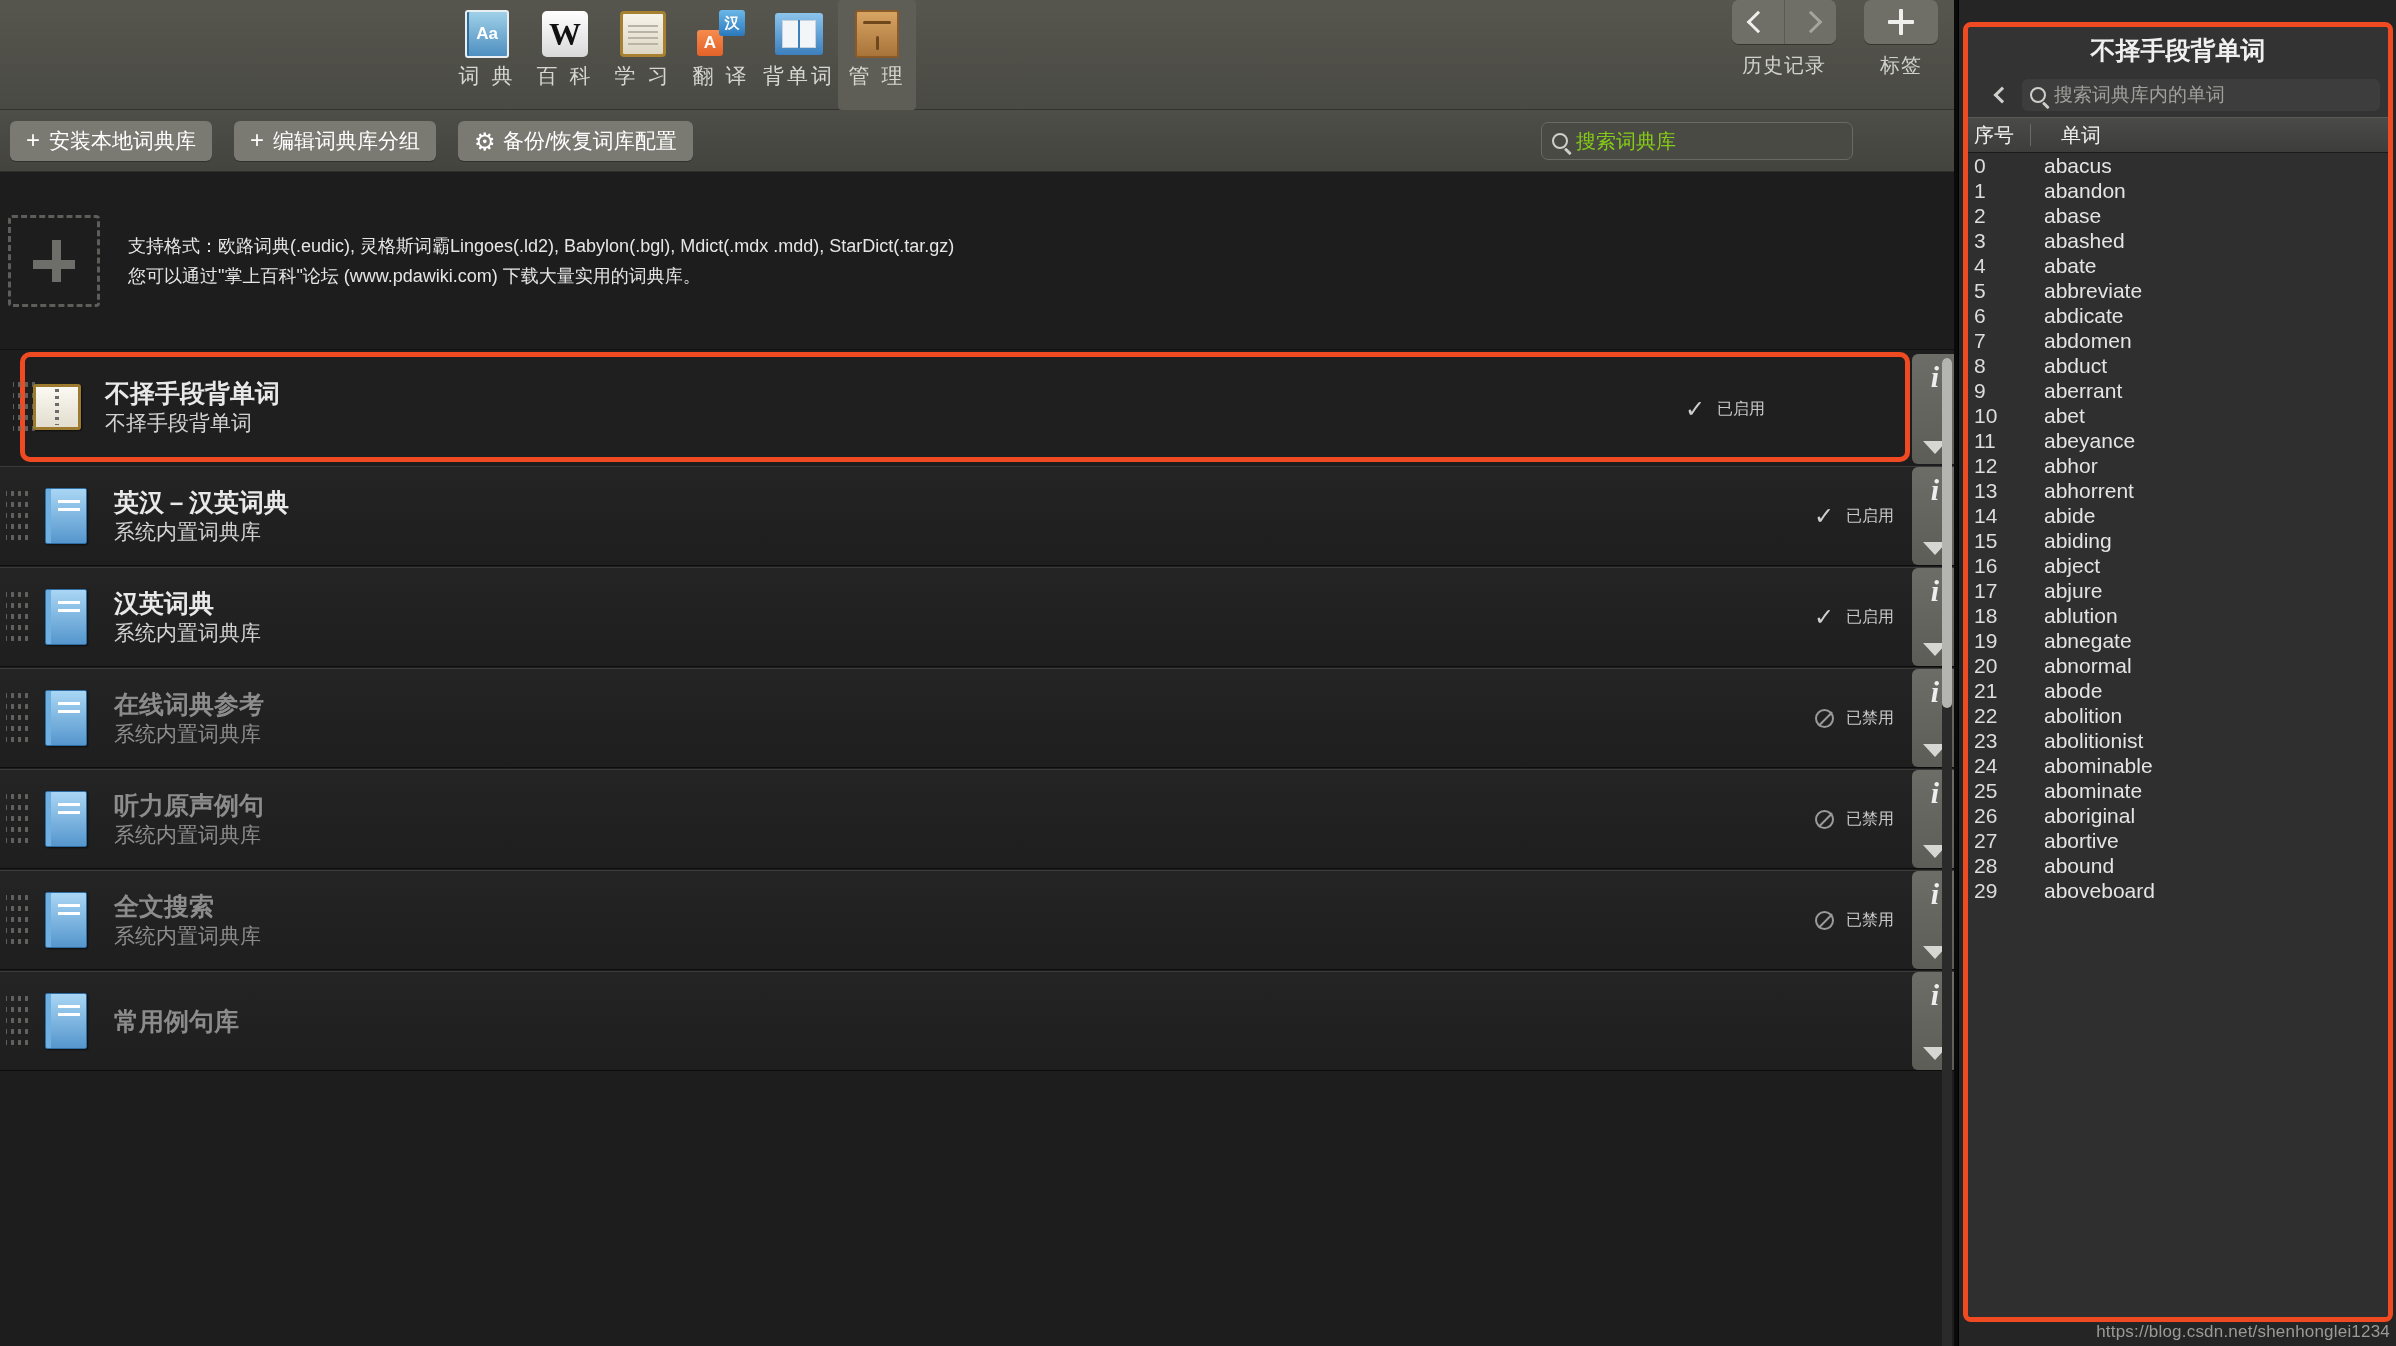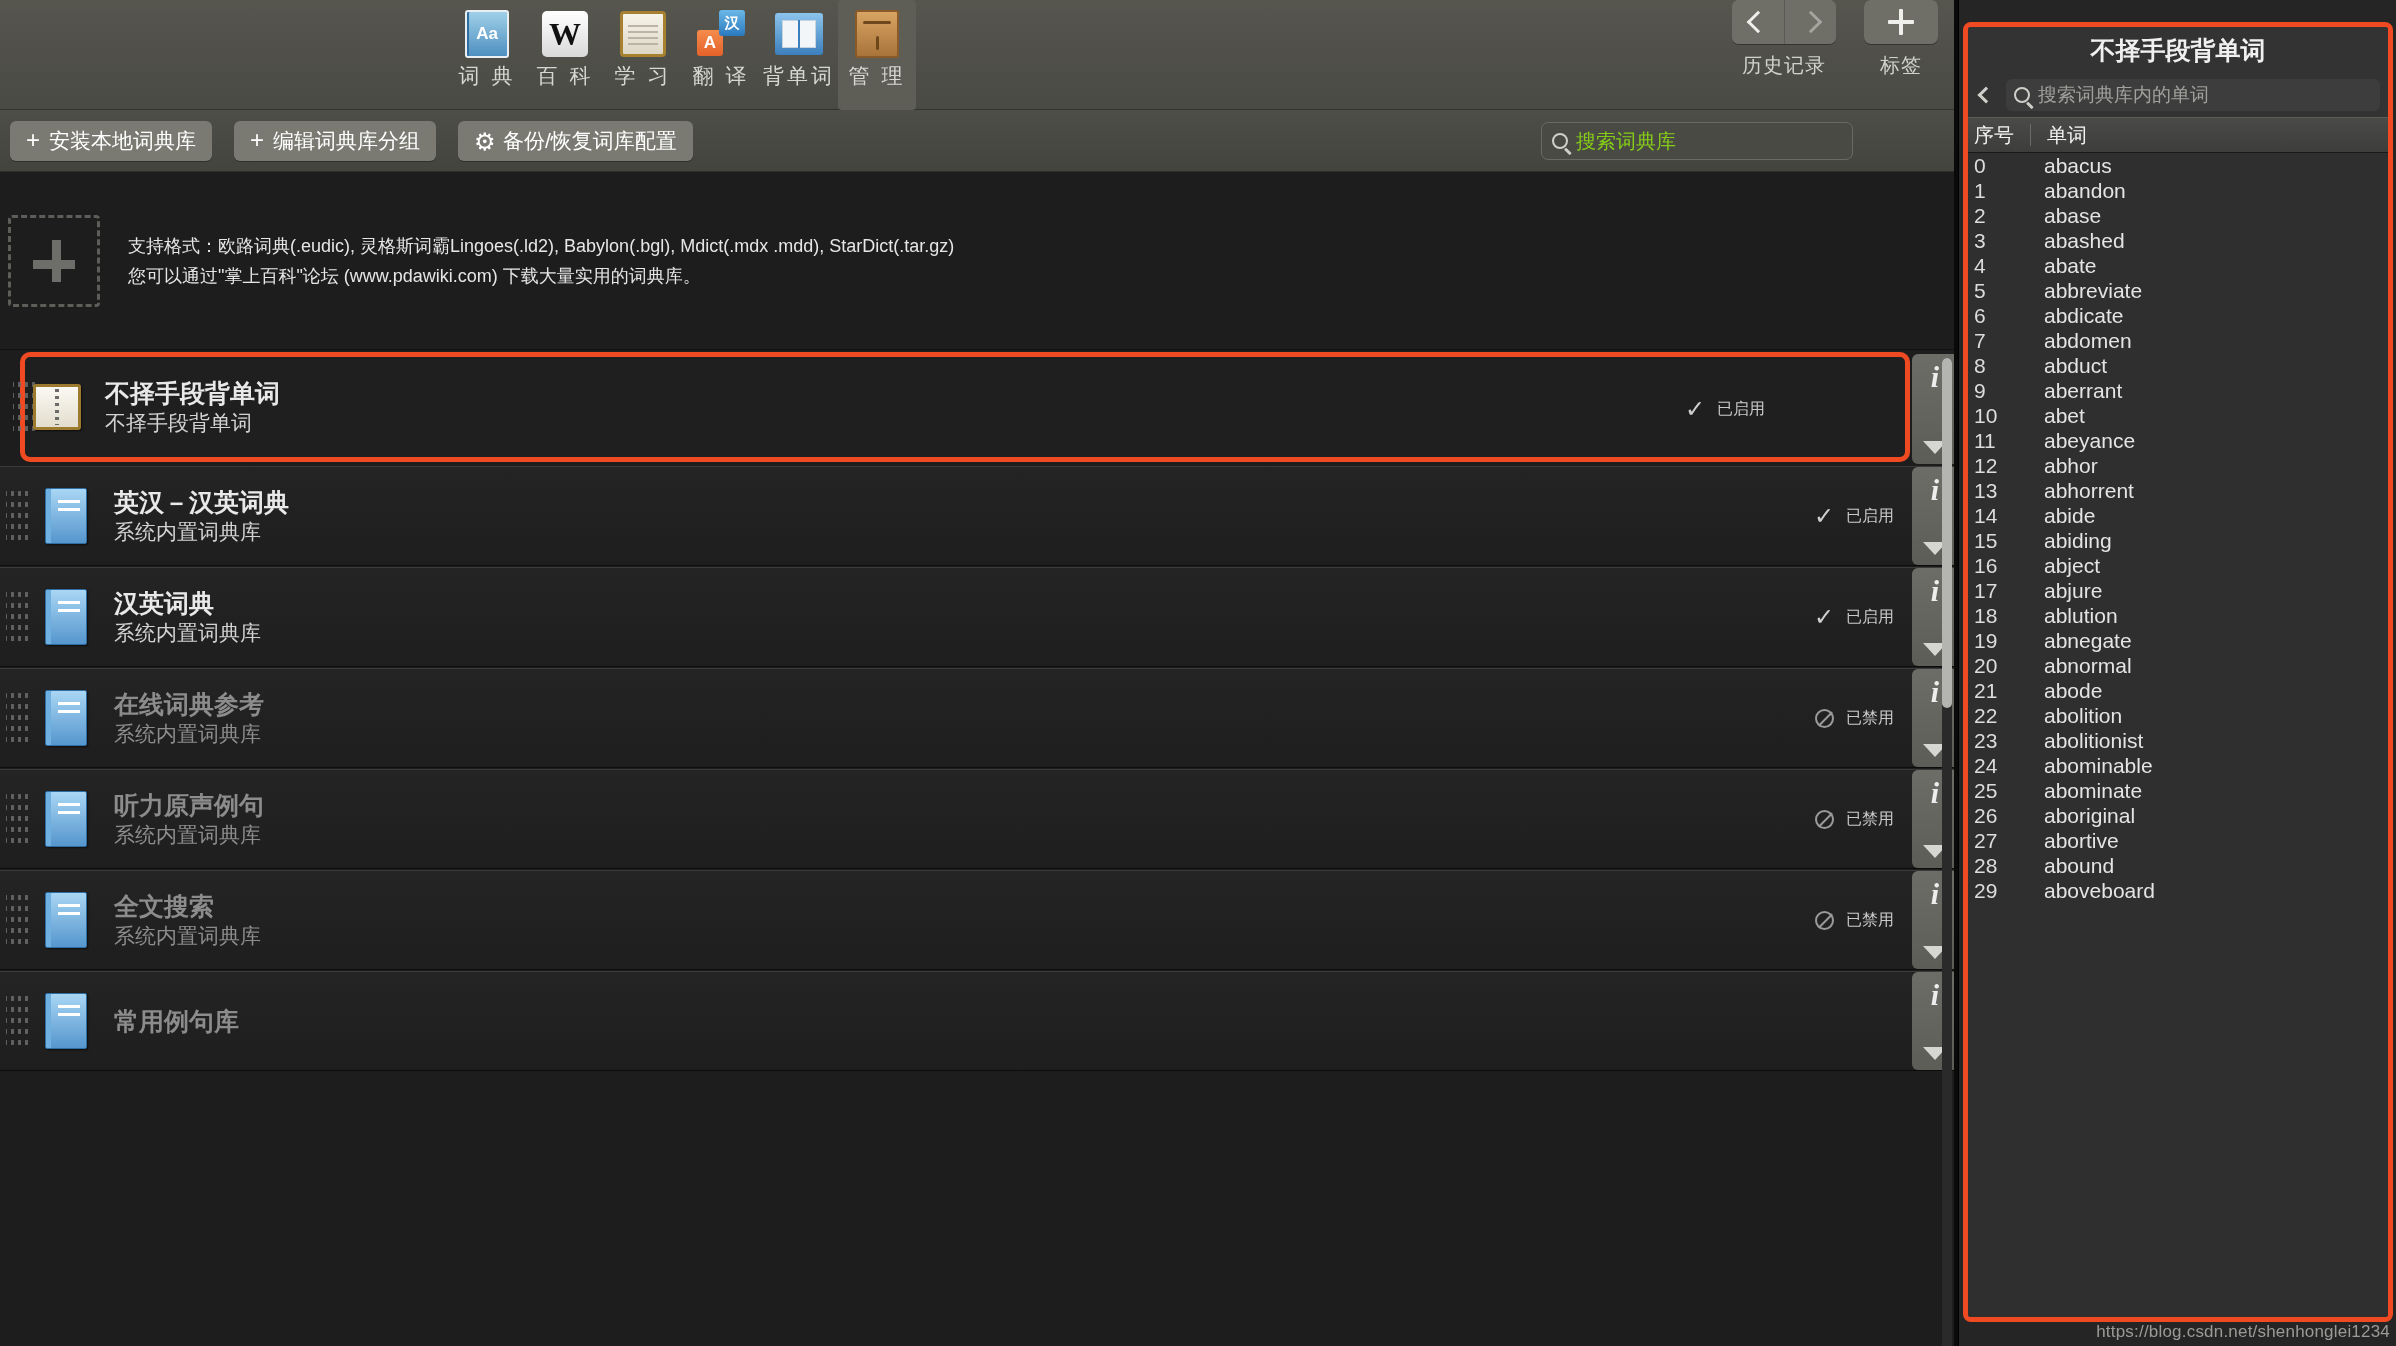--- a/index.html
+++ b/index.html
@@ -373,21 +373,21 @@
   #panel-title {
     height: 46px;
     display:flex;align-items:center;justify-content:center;
     font-size: 25px; font-weight: bold; color:#f0f0f0;
     background: #333;
   }
   #panel-search-row {
     height: 44px;
     display:flex;align-items:center;
     gap: 10px;
-    padding: 0 8px 0 6px;
+    padding: 0 8px 0 22px;
     background: #333;
   }
   .back-chev {
     width:12px;height:12px;border-left:3px solid #cfcfcb;border-bottom:3px solid #cfcfcb;
     transform: rotate(45deg);
     margin-left:6px;margin-right:4px;flex:none;
   }
   #panel-search {
     flex:1;height:32px;border-radius:6px;background:#3d3d3d;
     display:flex;align-items:center;gap:8px;padding:0 8px;
@@ -396,21 +396,21 @@
 
   #table-head {
     height: 36px;
     background: linear-gradient(180deg,#4a4a48 0%,#3d3d3b 100%);
     border-top:1px solid #5a5a57;
     border-bottom:1px solid #1a1a1a;
     display:flex;align-items:center;
     font-size:20px;color:#f2f2f2;
   }
   .th-num { width: 62px; padding-left: 6px; }
-  .th-word { flex:1; padding-left: 16px; border-left:1px solid #6a6a67; height:22px; line-height:22px; }
+  .th-word { flex:1; padding-left: 30px; border-left:1px solid #6a6a67; height:22px; line-height:22px; }
 
   #word-list { flex:1; background:#2f2f2f; overflow:hidden; }
   .w-row {
     height: 25px;
     display:flex;align-items:center;
     font-size:21px;color:#e4e4e4;
   }
   .w-num { width: 62px; padding-left: 6px; color:#dcdcdc; }
   .w-word { flex:1; padding-left: 14px; }
 

